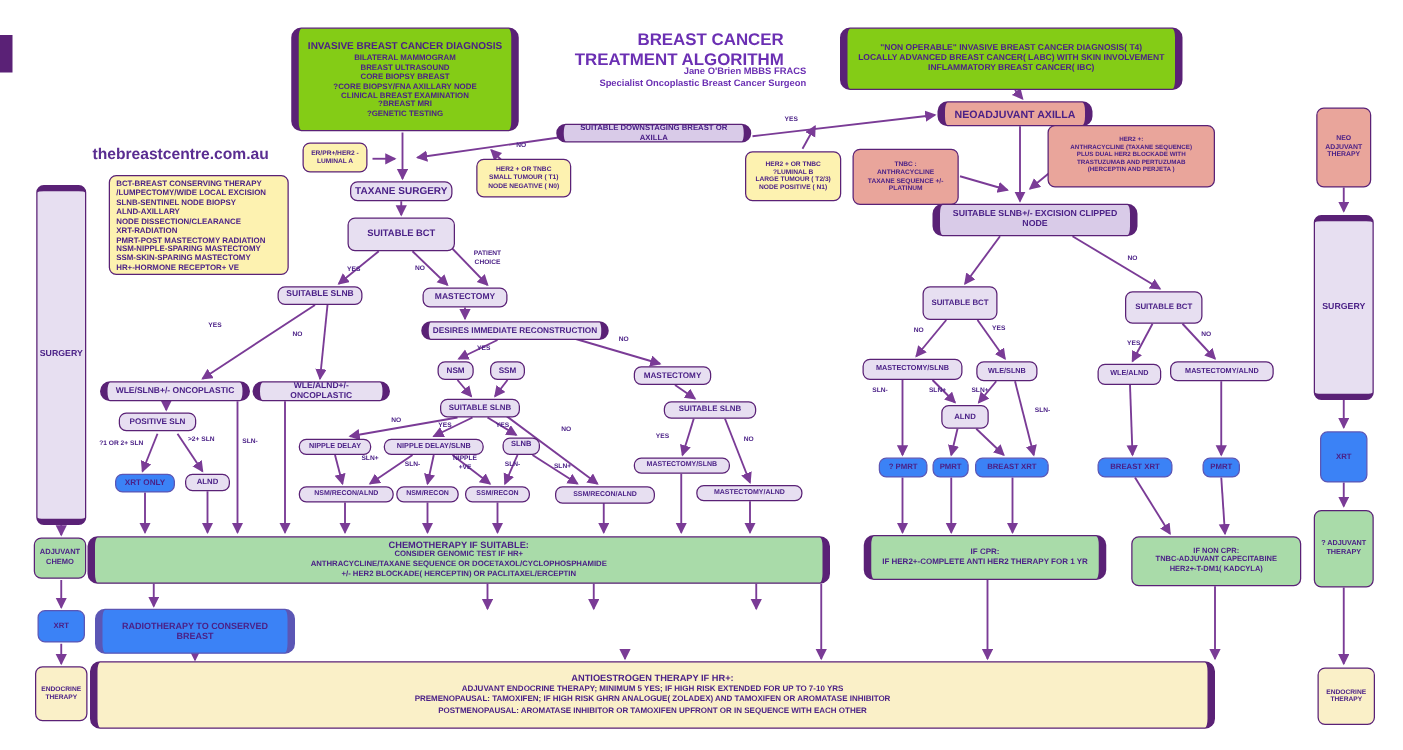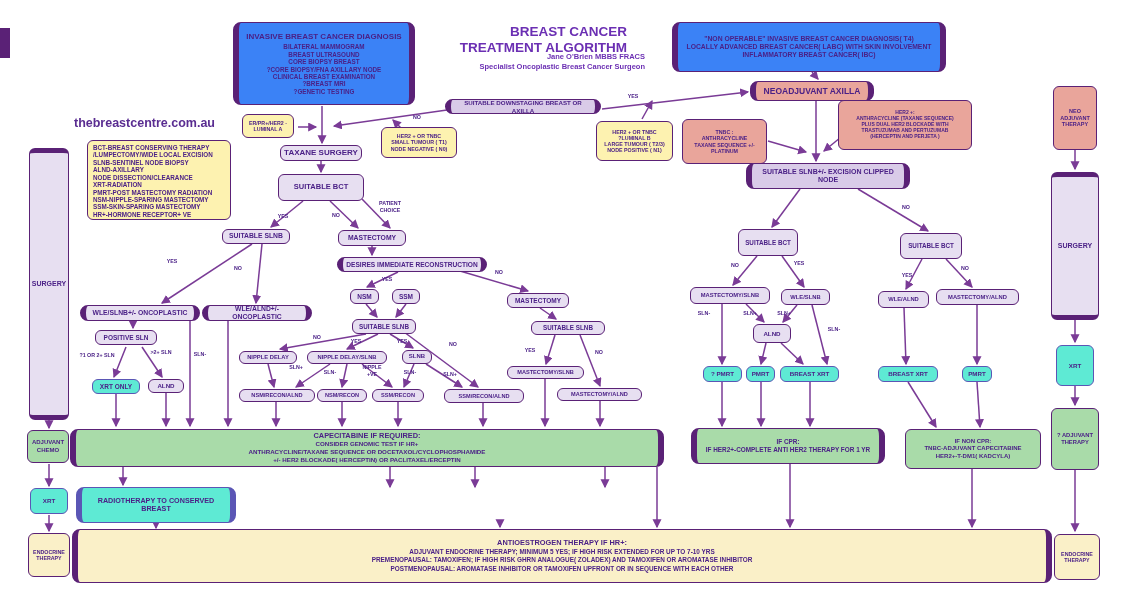--- a/index.html
+++ b/index.html
@@ -4,25 +4,25 @@
 <style>
   html,body{margin:0;padding:0;background:#fff;}
   .canvas{position:relative;width:1122px;height:600px;background:#fff;overflow:hidden;
           font-family:"Liberation Sans",sans-serif;}
   .node{position:absolute;box-sizing:border-box;display:flex;flex-direction:column;
         align-items:center;justify-content:center;text-align:center;white-space:pre-line;
         border:1.6px solid #5a2176;border-radius:6px;color:#4b2187;font-weight:bold;
         line-height:1.18;padding:1px 2px;}
   .lav{background:#e7dff1;}
   .lav2{background:#d9cbe8;}
-  .cream{background:#3b82f6;}
+  .cream{background:#84cc16;}
   .yellow{background:#fdf2b0;}
   .yellow2{background:#faf0c8;}
   .salmon{background:#e9a59b;}
-  .blue{background:#5eead4;border-color:#5b56b5;}
+  .blue{background:#3b82f6;border-color:#5b56b5;}
   .green{background:#a9dba9;}
   .caps{border-left-width:6px;border-right-width:6px;border-radius:8px;}
   .vcaps{border-top-width:5px;border-bottom-width:5px;}
   .lbl{position:absolute;transform:translate(-50%,-50%);font-weight:bold;font-size:5.3px;
        color:#4b2187;white-space:pre-line;text-align:center;line-height:1.25;z-index:4;}
   .arrows{position:absolute;left:0;top:0;z-index:1;pointer-events:none;}
   .circle{position:absolute;border-radius:50%;}
   .freetext{position:absolute;white-space:pre-line;font-weight:bold;text-align:right;}
 </style>
 </head>
@@ -227,33 +227,33 @@
   <div class="node lav" style="left:878px;top:291px;width:51px;height:17px;font-size:5.8px;z-index:2;">WLE/ALND</div>
   <div class="node lav" style="left:936px;top:289px;width:83px;height:16px;font-size:5.8px;z-index:2;">MASTECTOMY/ALND</div>
   <div class="node lav" style="left:753px;top:324px;width:38px;height:19px;font-size:6.2px;z-index:2;">ALND</div>
   <div class="node blue" style="left:703px;top:366px;width:39px;height:16px;font-size:6.2px;z-index:2;">? PMRT</div>
   <div class="node blue" style="left:746px;top:366px;width:29px;height:16px;font-size:6.2px;z-index:2;">PMRT</div>
   <div class="node blue" style="left:780px;top:366px;width:59px;height:16px;font-size:6.2px;z-index:2;">BREAST XRT</div>
   <div class="node blue" style="left:878px;top:366px;width:60px;height:16px;font-size:6.2px;z-index:2;">BREAST XRT</div>
   <div class="node blue" style="left:962px;top:366px;width:30px;height:16px;font-size:6.2px;z-index:2;">PMRT</div>
 
   <div class="node green caps" style="left:70px;top:429px;width:594px;height:38px;z-index:2;">
-    <div style="font-size:7.4px;white-space:pre-line;">CAPECITABINE IF REQUIRED:</div>
+    <div style="font-size:7.4px;white-space:pre-line;">CHEMOTHERAPY IF SUITABLE:</div>
     <div style="font-size:6.2px;white-space:pre-line;line-height:1.3;">CONSIDER GENOMIC TEST IF HR+
 ANTHRACYCLINE/TAXANE SEQUENCE OR DOCETAXOL/CYCLOPHOSPHAMIDE
 +/- HER2 BLOCKADE( HERCEPTIN) OR PACLITAXEL/ERCEPTIN</div>
   </div>
   <div class="node blue caps" style="left:76px;top:487px;width:160px;height:36px;font-size:7.2px;z-index:2;">RADIOTHERAPY TO CONSERVED
 BREAST</div>
   <div class="node green caps" style="left:691px;top:428px;width:194px;height:36px;font-size:6.4px;z-index:2;">IF CPR:
 IF HER2+-COMPLETE ANTI HER2 THERAPY FOR 1 YR</div>
   <div class="node green" style="left:905px;top:429px;width:136px;height:40px;font-size:6px;z-index:2;">IF NON CPR:
 TNBC-ADJUVANT CAPECITABINE
 HER2+-T-DM1( KADCYLA)</div>
-  <div class="node yellow2 caps" style="left:72px;top:529px;width:980px;height:54px;z-index:2;">
+  <div class="node yellow2 caps" style="left:72px;top:529px;width:900px;height:54px;z-index:2;">
     <div style="font-size:7.4px;white-space:pre-line;">ANTIOESTROGEN THERAPY IF HR+:</div>
     <div style="font-size:6.4px;white-space:pre-line;line-height:1.3;">ADJUVANT ENDOCRINE THERAPY; MINIMUM 5 YES; IF HIGH RISK EXTENDED FOR UP TO 7-10 YRS
 PREMENOPAUSAL: TAMOXIFEN; IF HIGH RISK GHRN ANALOGUE( ZOLADEX) AND TAMOXIFEN OR AROMATASE INHIBITOR
 POSTMENOPAUSAL: AROMATASE INHIBITOR OR TAMOXIFEN UPFRONT OR IN SEQUENCE WITH EACH OTHER</div>
   </div>
 
   <span class="lbl" style="left:417px;top:117px;">NO</span>
   <span class="lbl" style="left:633px;top:96px;">YES</span>
   <span class="lbl" style="left:283px;top:216px;">YES</span>
   <span class="lbl" style="left:336px;top:215px;">NO</span>

